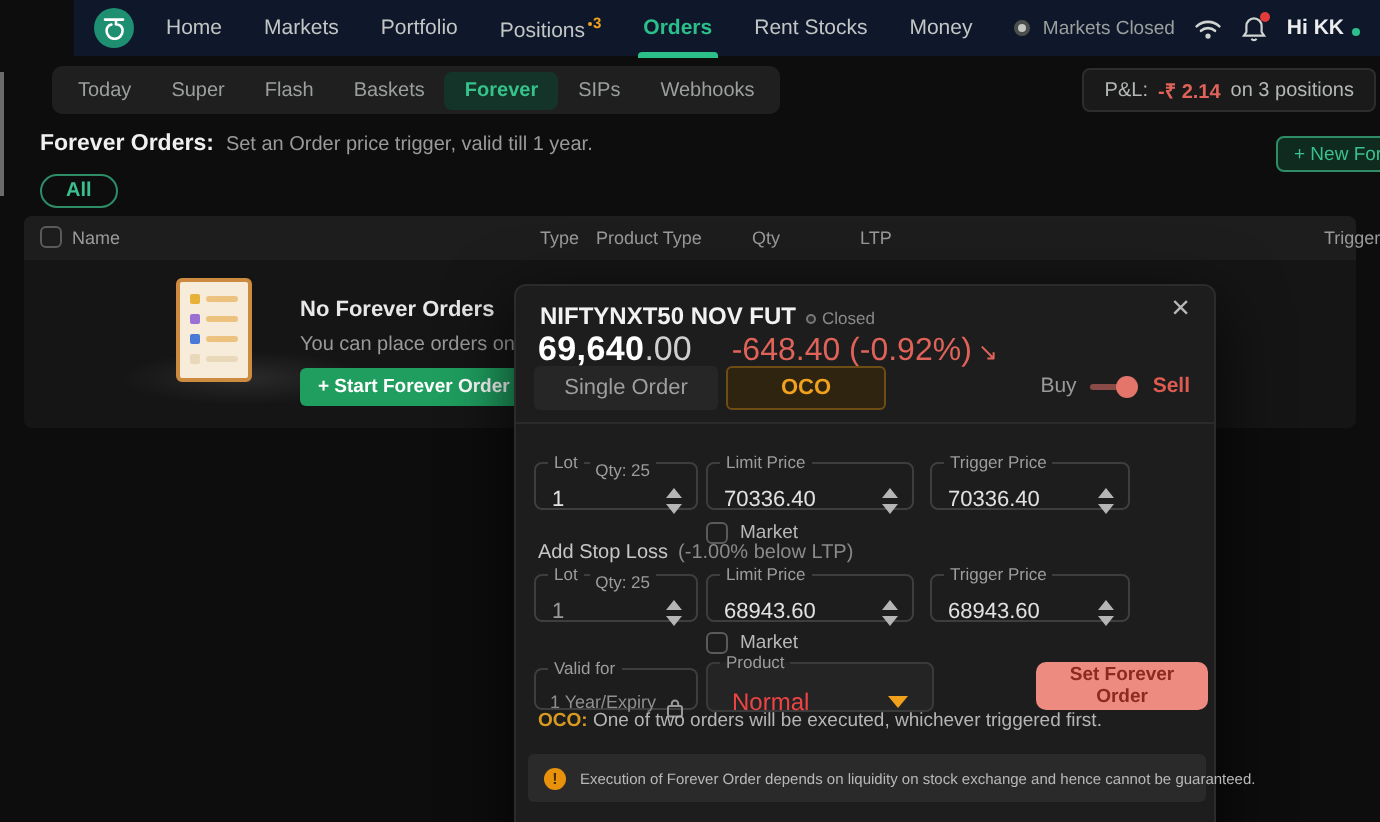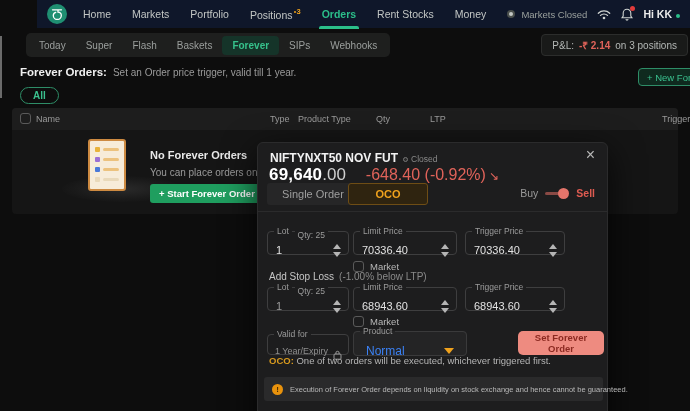--- a/index.html
+++ b/index.html
@@ -85,21 +85,21 @@
   .m-closed .dot{width:5px;height:5px;border-radius:50%;background:#2a2a2a;border:1.5px solid #777;box-sizing:border-box;}
   .m-close{position:absolute;right:12px;top:4px;font-size:16px;color:#b8b8b8;cursor:pointer;line-height:1;}
   .m-price{position:absolute;left:11px;top:22px;display:flex;align-items:baseline;}
   .p-int{font-size:17px;font-weight:bold;color:#ffffff;letter-spacing:.2px;}
   .p-dec{font-size:17px;color:#cfcfcf;}
   .p-chg{font-size:16px;color:#e0635a;margin-left:20px;}
   .p-arrow{font-size:12px;color:#e0635a;margin-left:3px;}
   .m-tab{position:absolute;top:40px;height:22px;border-radius:3px;display:flex;align-items:center;
         justify-content:center;font-size:11px;cursor:pointer;box-sizing:border-box;}
   .m-tab.single{left:9px;width:92px;background:#262627;color:#9e9e9e;}
-  .m-tab.oco{left:90px;width:80px;background:#2f2410;border:1px solid #6e4d15;color:#f0a21d;font-weight:bold;}
+  .m-tab.oco{left:105px;width:80px;background:#2f2410;border:1px solid #6e4d15;color:#f0a21d;font-weight:bold;}
   .side-group{position:absolute;right:12px;top:44px;display:flex;align-items:center;gap:7px;}
   .buy-lbl{font-size:10.5px;color:#9a9a9a;}
   .sell-lbl{font-size:10.5px;color:#de5b51;font-weight:bold;}
   .switch{position:relative;width:24px;height:11px;cursor:pointer;}
   .switch .track{position:absolute;left:0;right:4px;top:4px;height:3px;border-radius:2px;background:#8a4a45;}
   .switch .knob{position:absolute;right:0;top:0;width:11px;height:11px;border-radius:50%;background:#e4756b;}
   .m-divider{position:absolute;left:0;right:0;top:68px;border-top:1px solid #2b2b2c;}
 
   .sec-label{position:absolute;left:11px;font-size:10px;color:#c6c6c6;}
   .sec-label .hint{color:#8a8a8a;margin-left:5px;}
@@ -122,21 +122,21 @@
   .fs.trigger{left:207px;width:98px;}
 
   .market-row{position:absolute;left:95px;display:flex;align-items:center;gap:6px;cursor:pointer;}
   .market-row.m1{top:118px;} .market-row.m2{top:173px;}
   .market-row span{font-size:9.5px;color:#b8b8b8;}
 
   .fs.validfor{left:9px;top:187px;width:80px;height:23px;}
   .vf-val{position:absolute;left:7px;top:7px;font-size:9px;color:#8f8f8f;white-space:nowrap;}
   .vf-lock{position:absolute;right:6px;top:7px;}
   .fs.product{left:95px;top:184px;width:112px;height:27px;background:#242425;border-color:#3a3a3b;}
-  .prod-val{position:absolute;left:12px;top:8px;font-size:12px;color:#3b82f6;}
+  .prod-val{position:absolute;left:12px;top:8px;font-size:12px;color:#ef4444;}
   .dd-arrow{position:absolute;right:12px;top:12px;width:0;height:0;border-left:5px solid transparent;
         border-right:5px solid transparent;border-top:6px solid #f0a21d;}
   .submit-btn{position:absolute;left:260px;top:188px;width:86px;height:24px;background:#ee8b80;
         border:none;border-radius:5px;color:#8c2a21;font-weight:bold;font-size:9.5px;cursor:pointer;
         font-family:inherit;display:flex;align-items:center;justify-content:center;}
   .oco-note{position:absolute;left:11px;top:212px;font-size:9.5px;color:#b5b5b5;white-space:nowrap;}
   .oco-note .oco-lbl{color:#d89a1e;font-weight:bold;}
   .disclaimer{position:absolute;left:6px;top:234px;width:339px;height:24px;background:#2a2a2b;
         border-radius:3px;display:flex;align-items:center;gap:7px;padding:0 8px;box-sizing:border-box;}
   .warn-ic{width:11px;height:11px;border-radius:50%;background:#e8920c;color:#4a2c00;font-size:8px;

